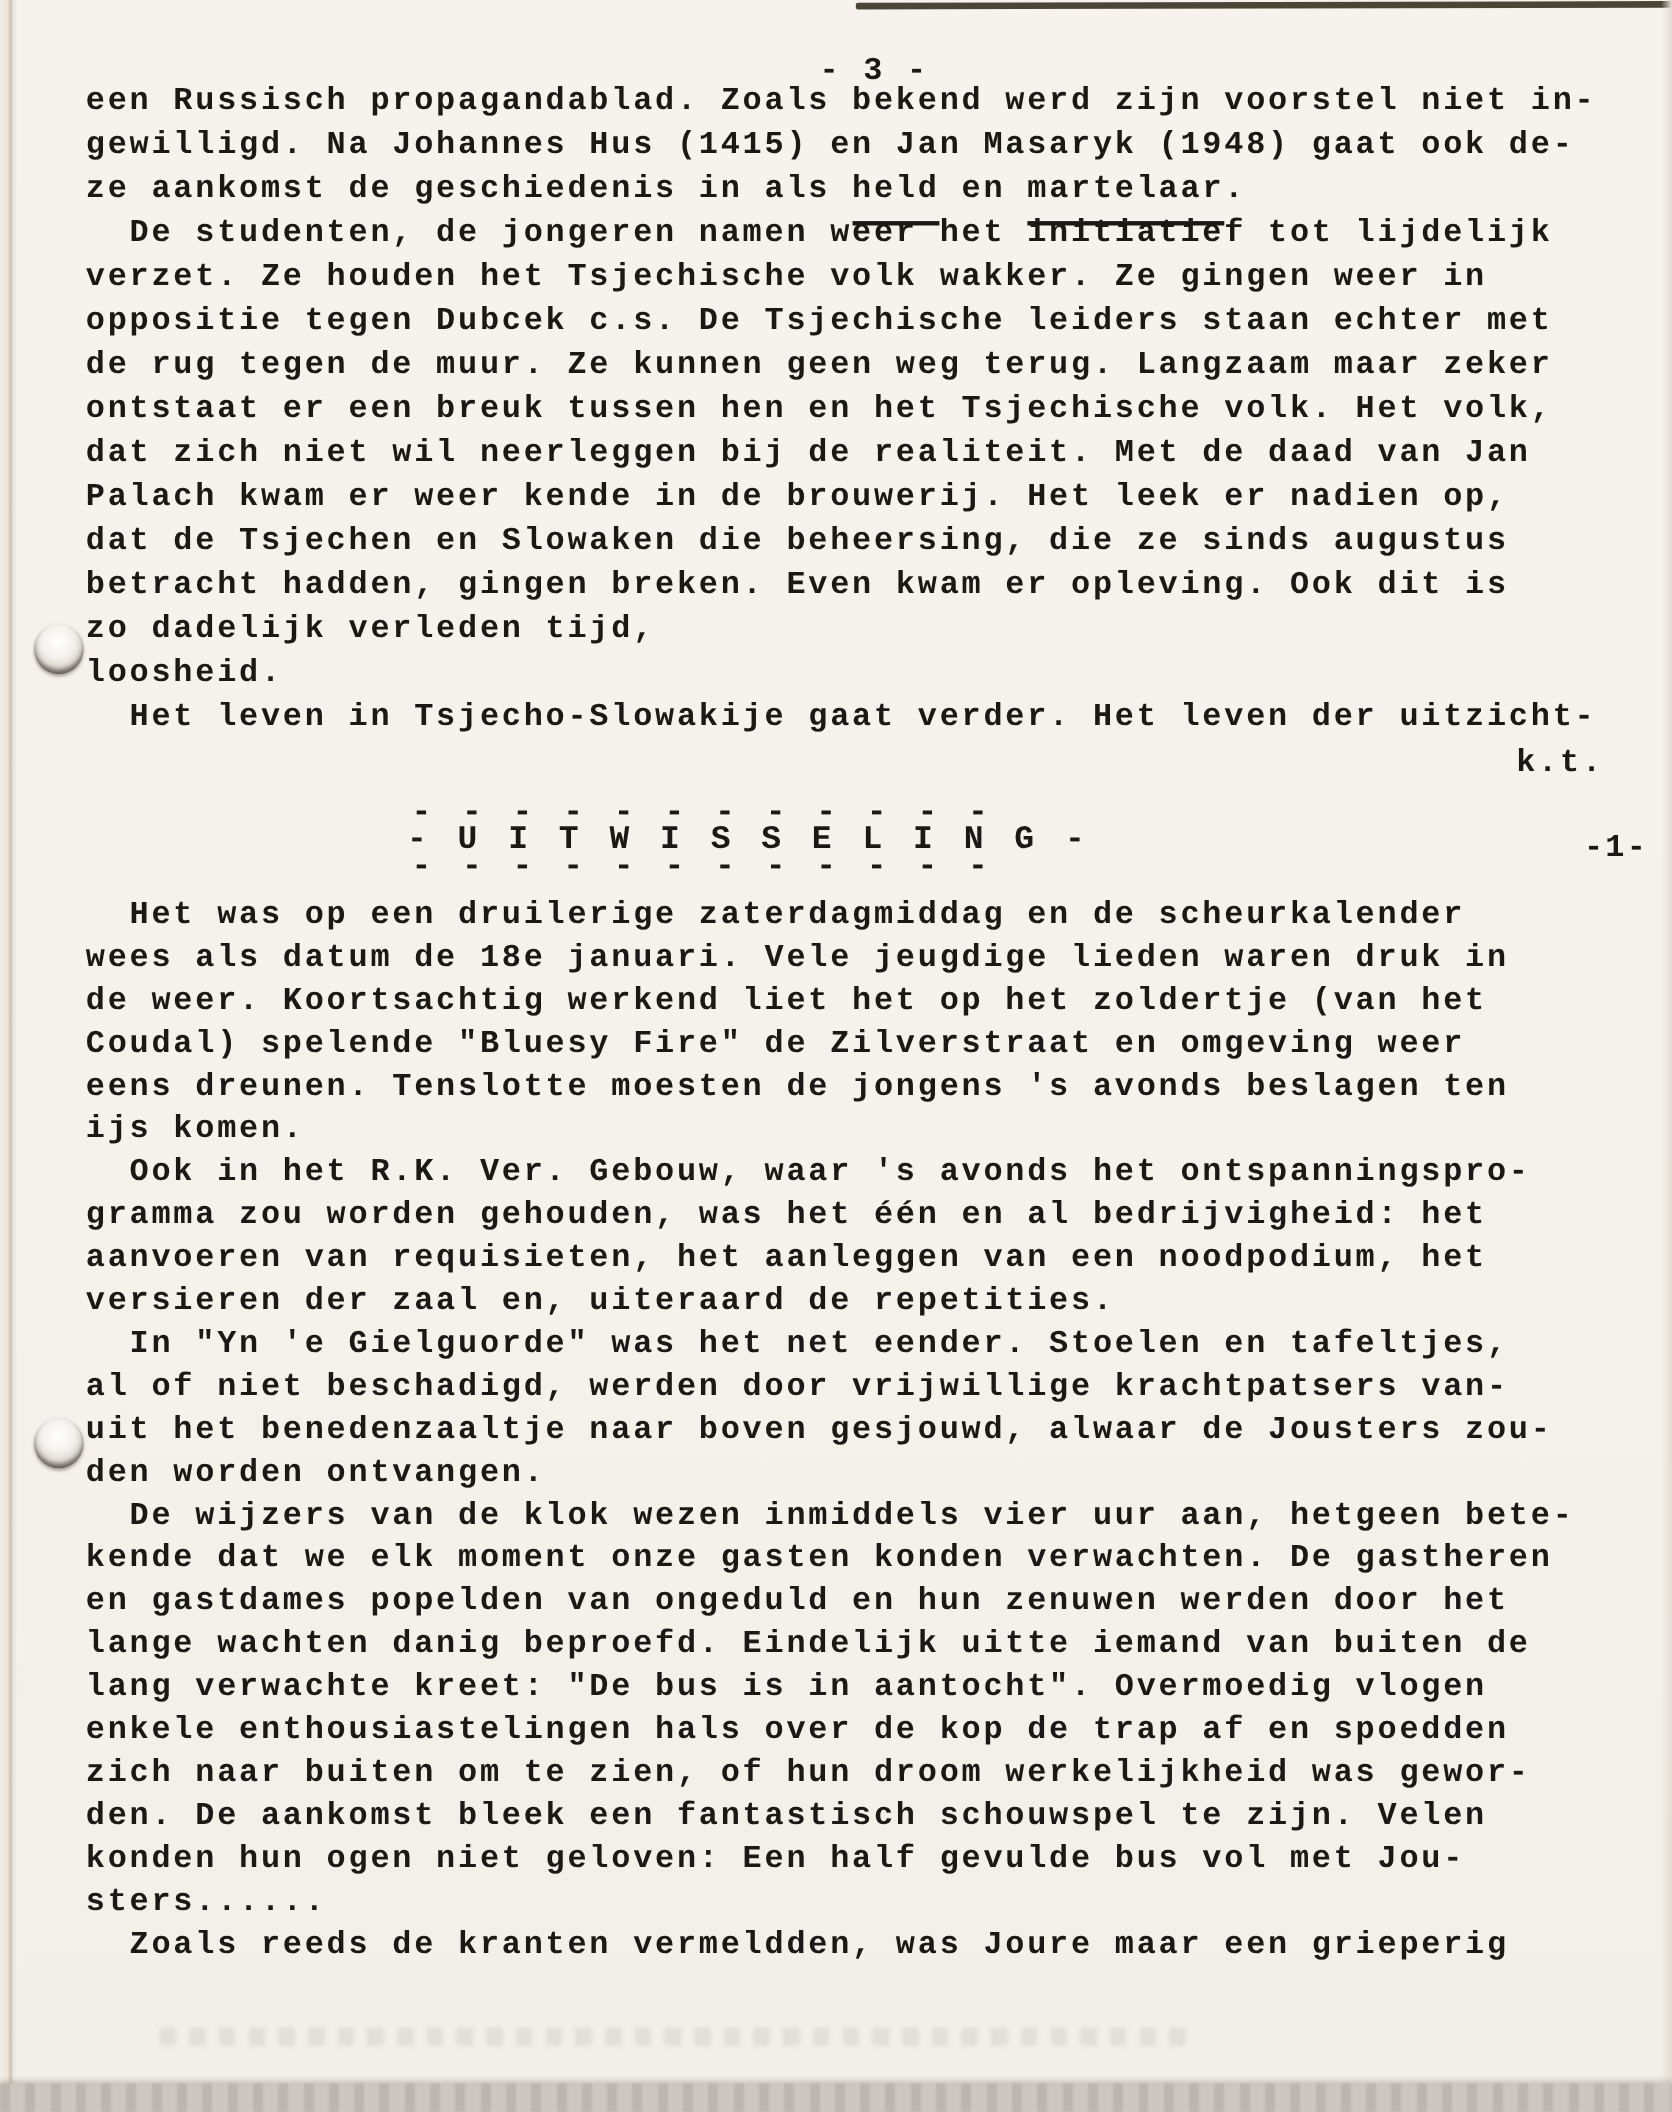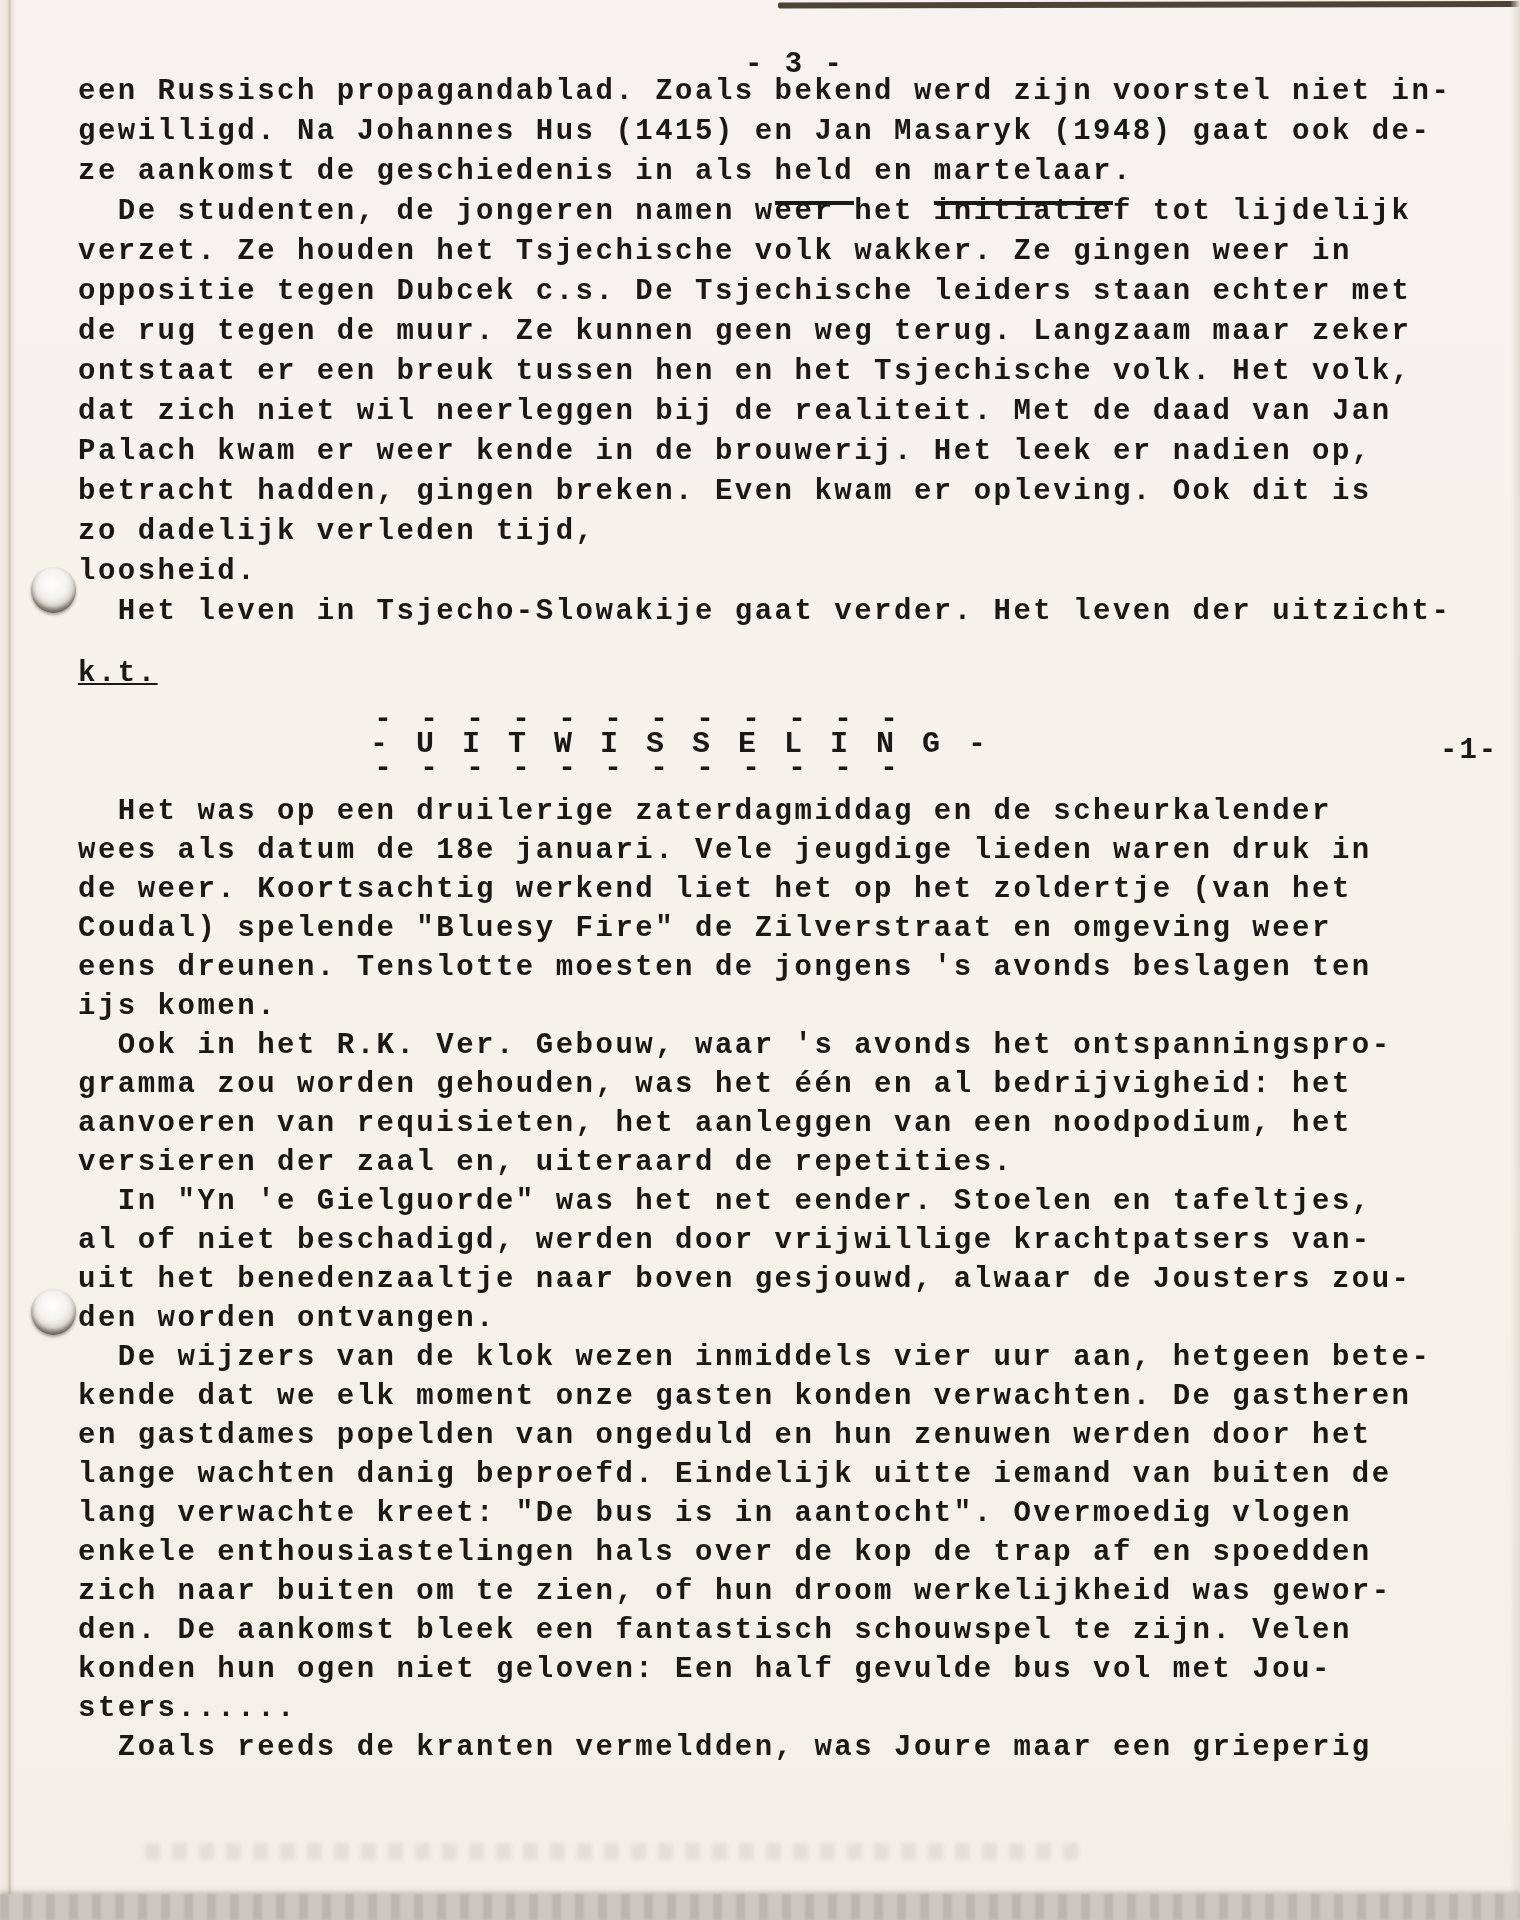--- a/index.html
+++ b/index.html
@@ -49,21 +49,21 @@
   .hole-2{top:1289px;}
   
   .page-number{
     position:absolute;top:48px;left:745px;
     font-size:29px;font-weight:700;letter-spacing:2.5px;white-space:pre;
   }
   .content{position:absolute;left:78px;top:72px;width:1380px;}
   .tl{white-space:pre;font-size:29px;font-weight:700;letter-spacing:2.5px;line-height:40px;height:40px;}
   .sec2 .tl{line-height:39px;height:39px;}
   .u{border-bottom:4px solid #1b1916;padding-bottom:13px;}
-  .signature{margin-top:22px;text-align:left;text-decoration:underline;}
+  .signature{margin-top:2px;text-align:right;}
   .heading-wrap{position:relative;margin-top:18px;margin-bottom:16px;height:64px;}
   .heading-block{margin-left:250px;width:640px;}
   .hrow{white-space:pre;font-size:30px;font-weight:700;letter-spacing:5px;}
   .hrow-dash{height:15px;line-height:15px;overflow:visible;}
   .hrow-title{height:34px;line-height:34px;margin-left:42px;}
   .heading-page-marker{
     position:absolute;left:1362px;top:22px;
     font-size:29px;font-weight:700;letter-spacing:2px;white-space:pre;
   }
   .para{margin:0;}
@@ -91,20 +91,21 @@
       </div>
     <div class="tl"><span>ze aankomst de geschiedenis in als </span><span class="u">held</span><span> en </span><span class="u">martelaar</span><span>.</span></div>
     <div class="para">
         <div class="tl">  De studenten, de jongeren namen weer het initiatief tot lijdelijk</div>
         <div class="tl">verzet. Ze houden het Tsjechische volk wakker. Ze gingen weer in</div>
         <div class="tl">oppositie tegen Dubcek c.s. De Tsjechische leiders staan echter met</div>
         <div class="tl">de rug tegen de muur. Ze kunnen geen weg terug. Langzaam maar zeker</div>
         <div class="tl">ontstaat er een breuk tussen hen en het Tsjechische volk. Het volk,</div>
         <div class="tl">dat zich niet wil neerleggen bij de realiteit. Met de daad van Jan</div>
         <div class="tl">Palach kwam er weer kende in de brouwerij. Het leek er nadien op,</div>
+        <div class="tl">dat de Tsjechen en Slowaken die beheersing, die ze sinds augustus</div>
         <div class="tl">betracht hadden, gingen breken. Even kwam er opleving. Ook dit is</div>
         <div class="tl">zo dadelijk verleden tijd,</div>
       </div>
     <div class="para">
         <div class="tl">loosheid.</div>
         <div class="tl">  Het leven in Tsjecho-Slowakije gaat verder. Het leven der uitzicht-</div>
       </div>
     <div class="signature tl">k.t.</div>
 
     <div class="heading-wrap">

